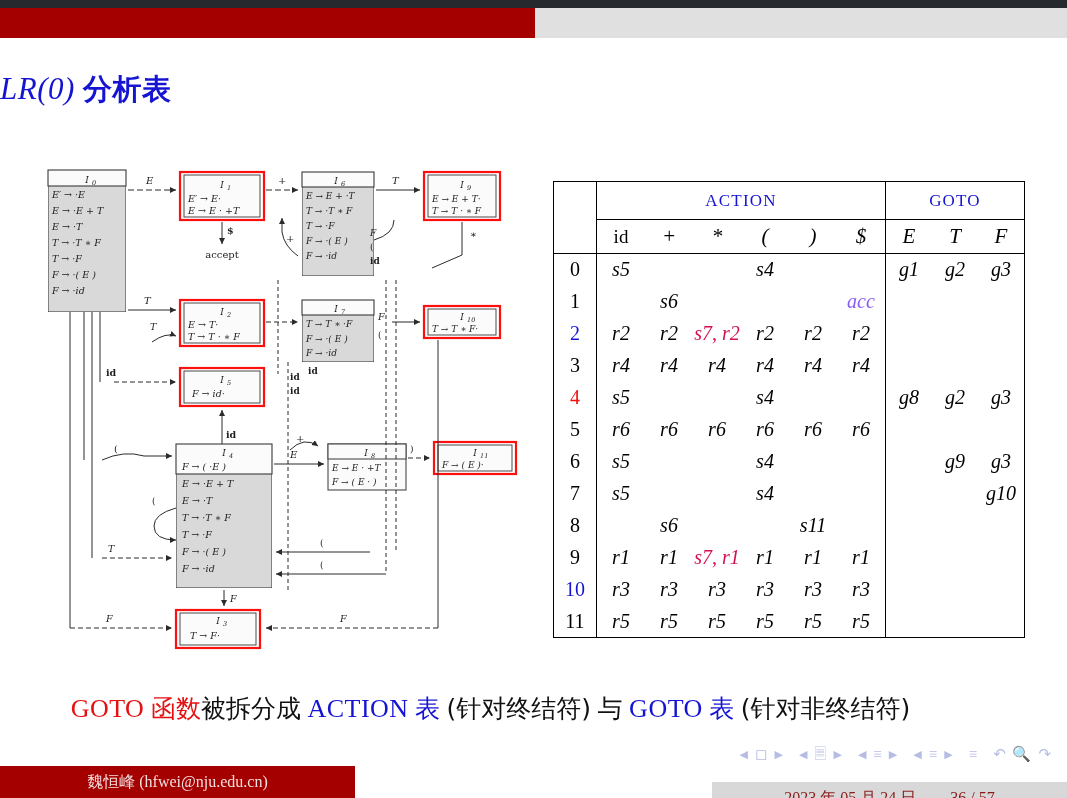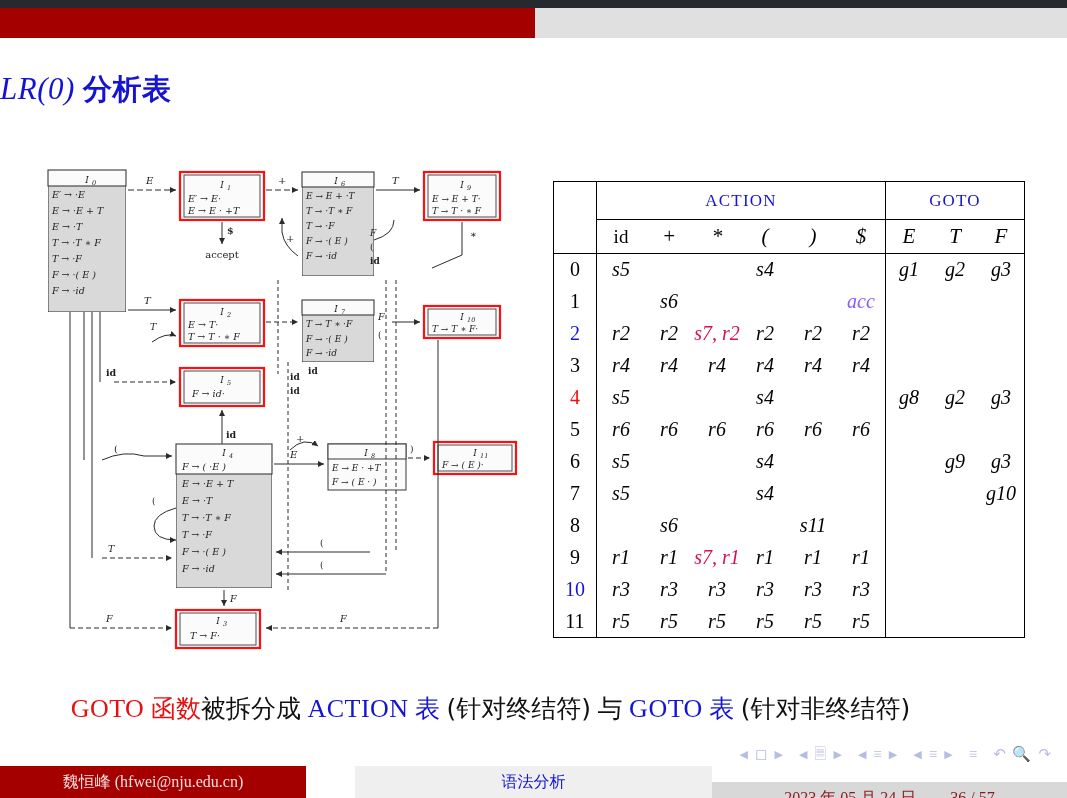--- a/index.html
+++ b/index.html
@@ -80,21 +80,21 @@
     display:flex;justify-content:flex-end;align-items:center;
     padding-right:16px;box-sizing:border-box;
     color:#b6bce4;
   }
   #navbar .grp{display:flex;align-items:center;gap:7px;margin-left:16px;}
   #navbar .tri{font-size:11px;line-height:1;}
   #navbar .gl{font-size:15px;line-height:1;}
 
   
   #footer{position:absolute;left:0;top:766px;width:1067px;height:32px;}
-  #ft-a{position:absolute;left:0;top:0;width:306px;height:32px;background:#a50000;
+  #ft-a{position:absolute;left:0;top:0;width:355px;height:32px;background:#a50000;
         display:flex;align-items:center;justify-content:center;}
   #ft-a span{color:#f3dede;font-size:16px;font-family:"Liberation Serif",serif;}
   #ft-b{position:absolute;left:355px;top:0;width:357px;height:32px;background:#efefef;
         display:flex;align-items:center;justify-content:center;}
   #ft-b span{color:#1414d2;font-size:16px;font-family:"DejaVu Sans",sans-serif;}
   #ft-c{position:absolute;left:712px;top:16px;width:355px;height:32px;background:#d8d8d8;
         display:flex;align-items:center;justify-content:center;gap:34px;}
   #ft-c span{color:#8a1c1c;font-size:16px;font-family:"Liberation Serif",serif;}
 </style>
 </head>
@@ -513,20 +513,17 @@
     <span class="gl">↶</span>
     <span class="gl">🔍</span>
     <span class="gl">↷</span>
   </span>
 </div>
 
 <div id="footer">
   <div id="ft-a">
     <span>魏恒峰 (hfwei@nju.edu.cn)</span>
   </div>
-  <div id="ft-b">
-    <span>语法分析</span>
-  </div>
   <div id="ft-c">
     <span>2023 年 05 月 24 日</span>
     <span>36 / 57</span>
   </div>
 </div>
 
 </body></html>

